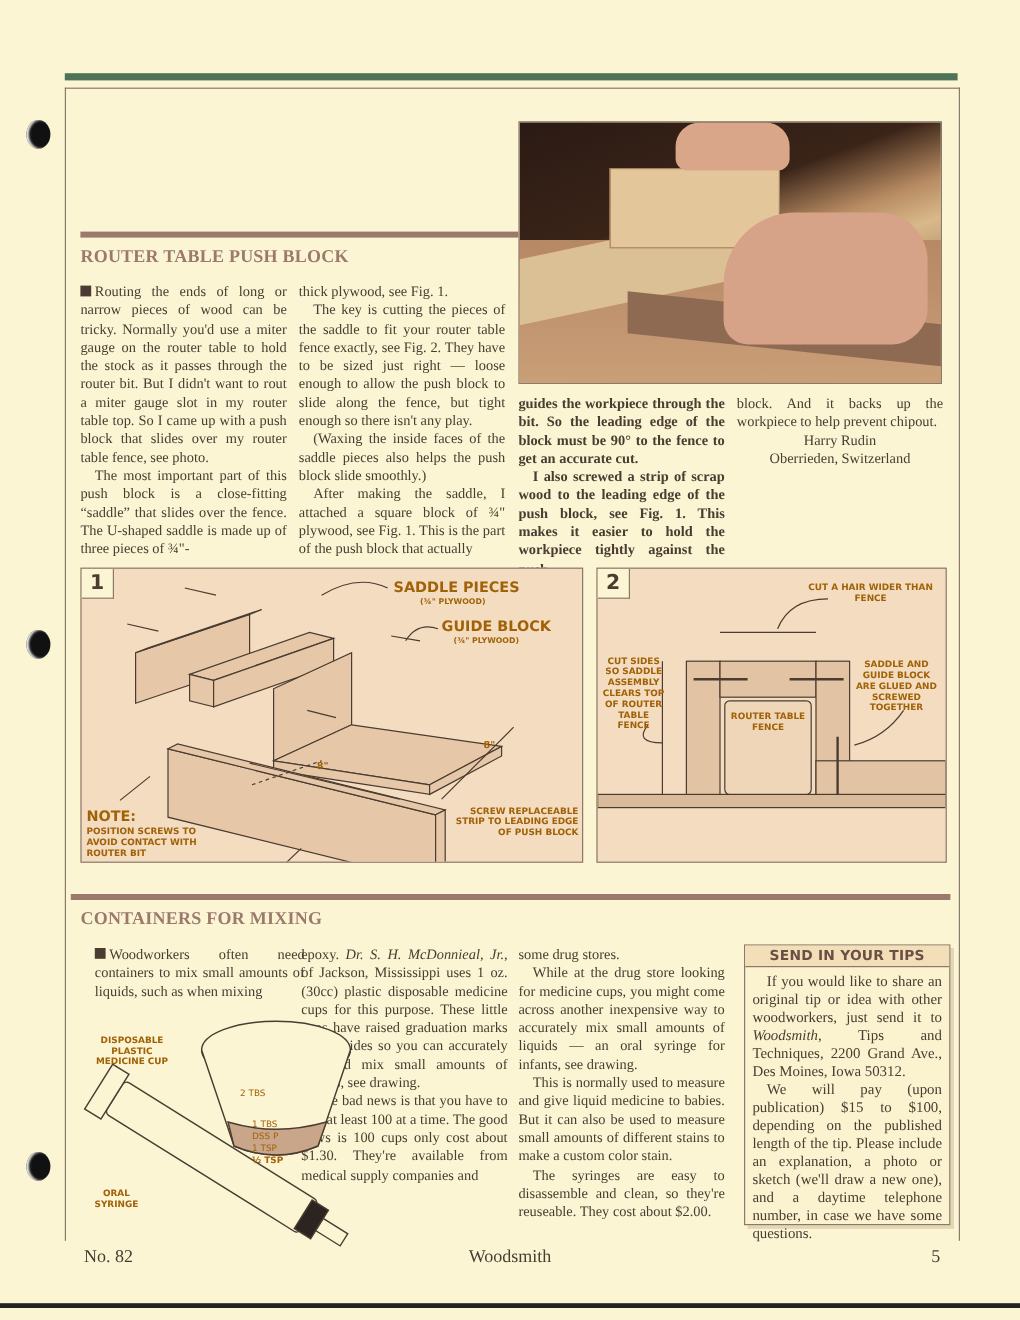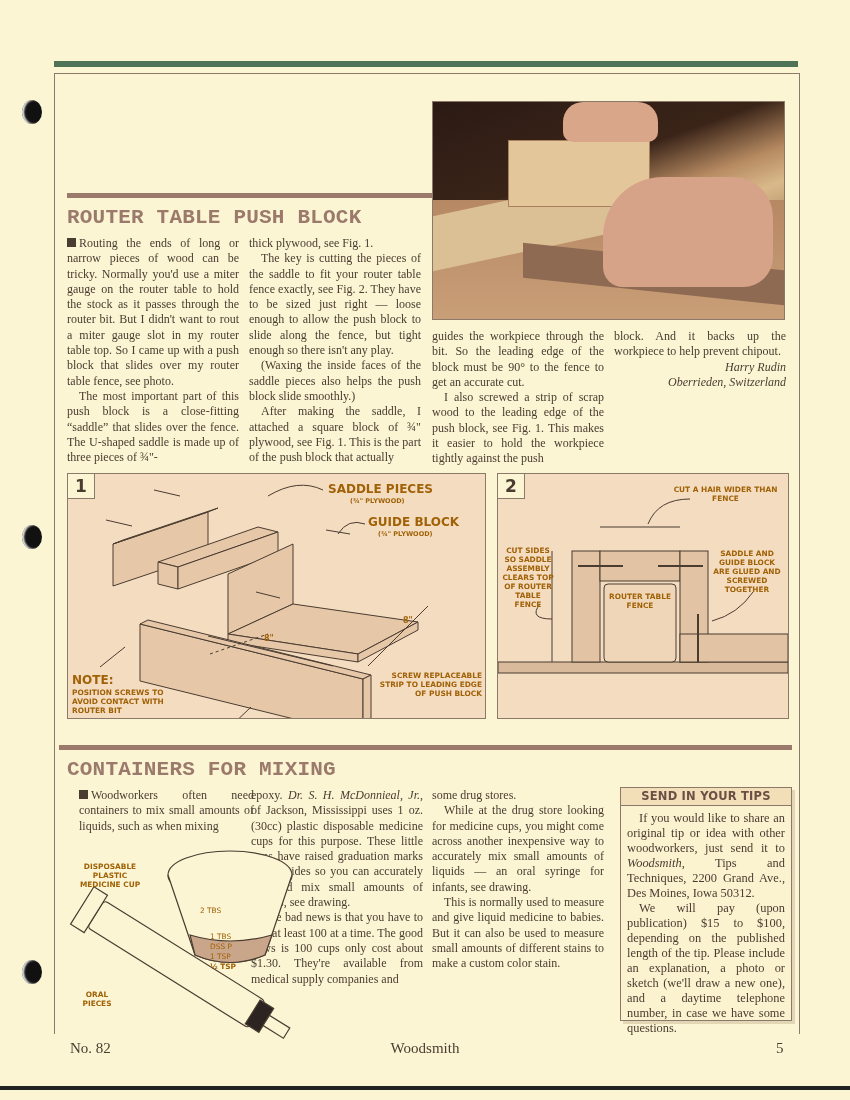--- a/index.html
+++ b/index.html
@@ -8,26 +8,26 @@
   .topbar{position:absolute;left:54px;top:61px;width:744px;height:6px;background:#4f7357;}
   .frame{position:absolute;left:54px;top:73px;width:744px;height:960px;border:1px solid #8b7a6a;border-bottom:none;}
   .rule{position:absolute;height:5px;background:#9b7a6c;}
   .photo{position:absolute;left:432px;top:101px;width:351px;height:217px;background:linear-gradient(160deg,#2b1a14 0%,#3a2418 35%,#b78b62 50%,#d9b98a 60%,#a98463 75%,#c9a27c 100%);border:1px solid #8b7a6a;overflow:hidden;}
   .photo .table{position:absolute;left:0;bottom:0;width:100%;height:55%;background:linear-gradient(180deg,#b68863,#c99f78);}
   .photo .block{position:absolute;left:75px;top:38px;width:140px;height:65px;background:#e3c79b;border:1px solid #a8825d;}
   .photo .strip{position:absolute;left:0;top:95px;width:180px;height:55px;background:#dcc095;transform:skewY(-12deg);}
   .photo .hand1{position:absolute;left:130px;top:0;width:95px;height:40px;background:#d9a68a;border-radius:20px 20px 10px 10px;}
   .photo .hand2{position:absolute;left:170px;top:75px;width:170px;height:110px;background:#d6a388;border-radius:60px 40px 30px 20px;}
   .photo .rail{position:absolute;left:90px;top:155px;width:270px;height:35px;background:#8f6a53;transform:skewY(6deg);}
-  h2.title{position:absolute;margin:0;font-family:Liberation Mono, monospace;font-weight:bold;color:#9b7a6c;font-size:21px;letter-spacing:0.2px;}
+  h2.title{position:absolute;margin:0;font-family:Liberation Serif, serif;font-weight:bold;color:#9b7a6c;font-size:15px;letter-spacing:0.2px;}
   .col{position:absolute;font-size:12px;line-height:15.3px;text-align:justify;}
   .col p{margin:0;text-indent:12px;}
   .col p.first{text-indent:0;}
   .sq{display:inline-block;width:9px;height:9px;background:#4a3c30;margin-right:3px;vertical-align:0px;}
-  .sig{text-align:right;font-style:italic;}
+  .sig{text-align:center;}
   .fig{position:absolute;border:1px solid #8b7a6a;background:#f3dcc0;overflow:hidden;}
   .fignum{position:absolute;left:0;top:0;width:26px;height:24px;background:#fbf5d4;border-right:1px solid #8b7a6a;border-bottom:1px solid #8b7a6a;font-family:"DejaVu Sans",sans-serif;font-weight:bold;font-size:17px;text-align:center;line-height:24px;color:#4a3c30;}
   .lbl{position:absolute;font-family:"DejaVu Sans","Liberation Sans",sans-serif;font-weight:bold;color:#a16207;font-size:7.4px;line-height:9px;text-align:center;}
   .lbl.big{font-size:12px;line-height:13px;}
   .lbl.left{text-align:left;}
   .lbl.sub{font-size:6.5px;font-weight:bold;}
   .tipbox{position:absolute;left:620px;top:787px;width:170px;height:232px;border:1px solid #8b7a6a;background:#fbf3d0;box-shadow:3px 3px 0 #e3d6b5;}
   .tipbox .hd{height:17px;border-bottom:1px solid #8b7a6a;background:#f2dfb8;font-family:"DejaVu Sans",sans-serif;font-weight:bold;font-size:11.5px;color:#6b4f45;text-align:center;line-height:17px;letter-spacing:0.2px;}
   .tipbox .bd{padding:5px 6px;font-size:12.4px;line-height:15px;text-align:justify;}
   .tipbox .bd p{margin:0;text-indent:12px;}
@@ -60,21 +60,21 @@
 <div class="col" style="left:67px;top:236px;width:172px;">
   <p class="first"><span class="sq"></span><span>Routing the ends of long or narrow pieces of wood can be tricky. Normally you'd use a miter gauge on the router table to hold the stock as it passes through the router bit. But I didn't want to rout a miter gauge slot in my router table top. So I came up with a push block that slides over my router table fence, see photo.</span></p>
   <p>The most important part of this push block is a close-fitting “saddle” that slides over the fence. The U-shaped saddle is made up of three pieces of ¾"-</p>
 </div>
 <div class="col" style="left:249px;top:236px;width:172px;">
   <p class="first">thick plywood, see Fig. 1.</p>
   <p>The key is cutting the pieces of the saddle to fit your router table fence exactly, see Fig. 2. They have to be sized just right — loose enough to allow the push block to slide along the fence, but tight enough so there isn't any play.</p>
   <p>(Waxing the inside faces of the saddle pieces also helps the push block slide smoothly.)</p>
   <p>After making the saddle, I attached a square block of ¾" plywood, see Fig. 1. This is the part of the push block that actually</p>
 </div>
-<div class="col" style="left:432px;top:329px;width:172px;">
+<div class="col" style="left:432px;top:329px;width:172px;font-weight:bold;">
   <p class="first">guides the workpiece through the bit. So the leading edge of the block must be 90° to the fence to get an accurate cut.</p>
   <p>I also screwed a strip of scrap wood to the leading edge of the push block, see Fig. 1. This makes it easier to hold the workpiece tightly against the push</p>
 </div>
 <div class="col" style="left:614px;top:329px;width:172px;">
   <p class="first">block. And it backs up the workpiece to help prevent chipout.</p>
   <div class="sig">Harry Rudin</div>
   <div class="sig">Oberrieden, Switzerland</div>
 </div>
 
 <div class="fig" style="left:67px;top:473px;width:417px;height:244px;">
@@ -166,31 +166,32 @@
     <path d="M130,100 Q170,112 212,100 L205,120 Q170,135 135,120 Z" fill="#c9a58a"></path>
     <g transform="rotate(32 110 130)">
       <rect x="20" y="110" width="190" height="32" rx="4"></rect>
       <rect x="205" y="112" width="16" height="28" fill="#2b2420"></rect>
       <rect x="221" y="120" width="24" height="12"></rect>
       <rect x="4" y="104" width="16" height="44"></rect>
     </g>
   </g>
 </svg>
 <div class="lbl" style="left:76px;top:862px;width:68px;">DISPOSABLE PLASTIC MEDICINE CUP</div>
-<div class="lbl" style="left:74px;top:990px;width:46px;">ORAL PIECES</div>
+<div class="lbl" style="left:74px;top:990px;width:46px;">ORAL SYRINGE</div>
 <div class="lbl" style="left:200px;top:906px;font-weight:normal;">2 TBS</div>
 <div class="lbl" style="left:210px;top:932px;font-weight:normal;">1 TBS</div>
 <div class="lbl" style="left:210px;top:942px;font-weight:normal;">DSS P</div>
 <div class="lbl" style="left:210px;top:952px;font-weight:normal;">1 TSP</div>
 <div class="lbl" style="left:210px;top:962px;font-weight:bold;">½ TSP</div>
 
 <div class="col" style="left:432px;top:788px;width:172px;">
   <p class="first">some drug stores.</p>
   <p>While at the drug store looking for medicine cups, you might come across another inexpensive way to accurately mix small amounts of liquids — an oral syringe for infants, see drawing.</p>
   <p>This is normally used to measure and give liquid medicine to babies. But it can also be used to measure small amounts of different stains to make a custom color stain.</p>
+  <p>The syringes are easy to disassemble and clean, so they're reuseable. They cost about $2.00.</p>
 </div>
 
 <div class="tipbox">
   <div class="hd">SEND IN YOUR TIPS</div>
   <div class="bd">
     <p><span>If you would like to share an original tip or idea with other woodworkers, just send it to </span><i>Woodsmith</i><span>, Tips and Techniques, 2200 Grand Ave., Des Moines, Iowa 50312.</span></p>
     <p>We will pay (upon publication) $15 to $100, depending on the published length of the tip. Please include an explanation, a photo or sketch (we'll draw a new one), and a daytime telephone number, in case we have some questions.</p>
   </div>
 </div>
 

